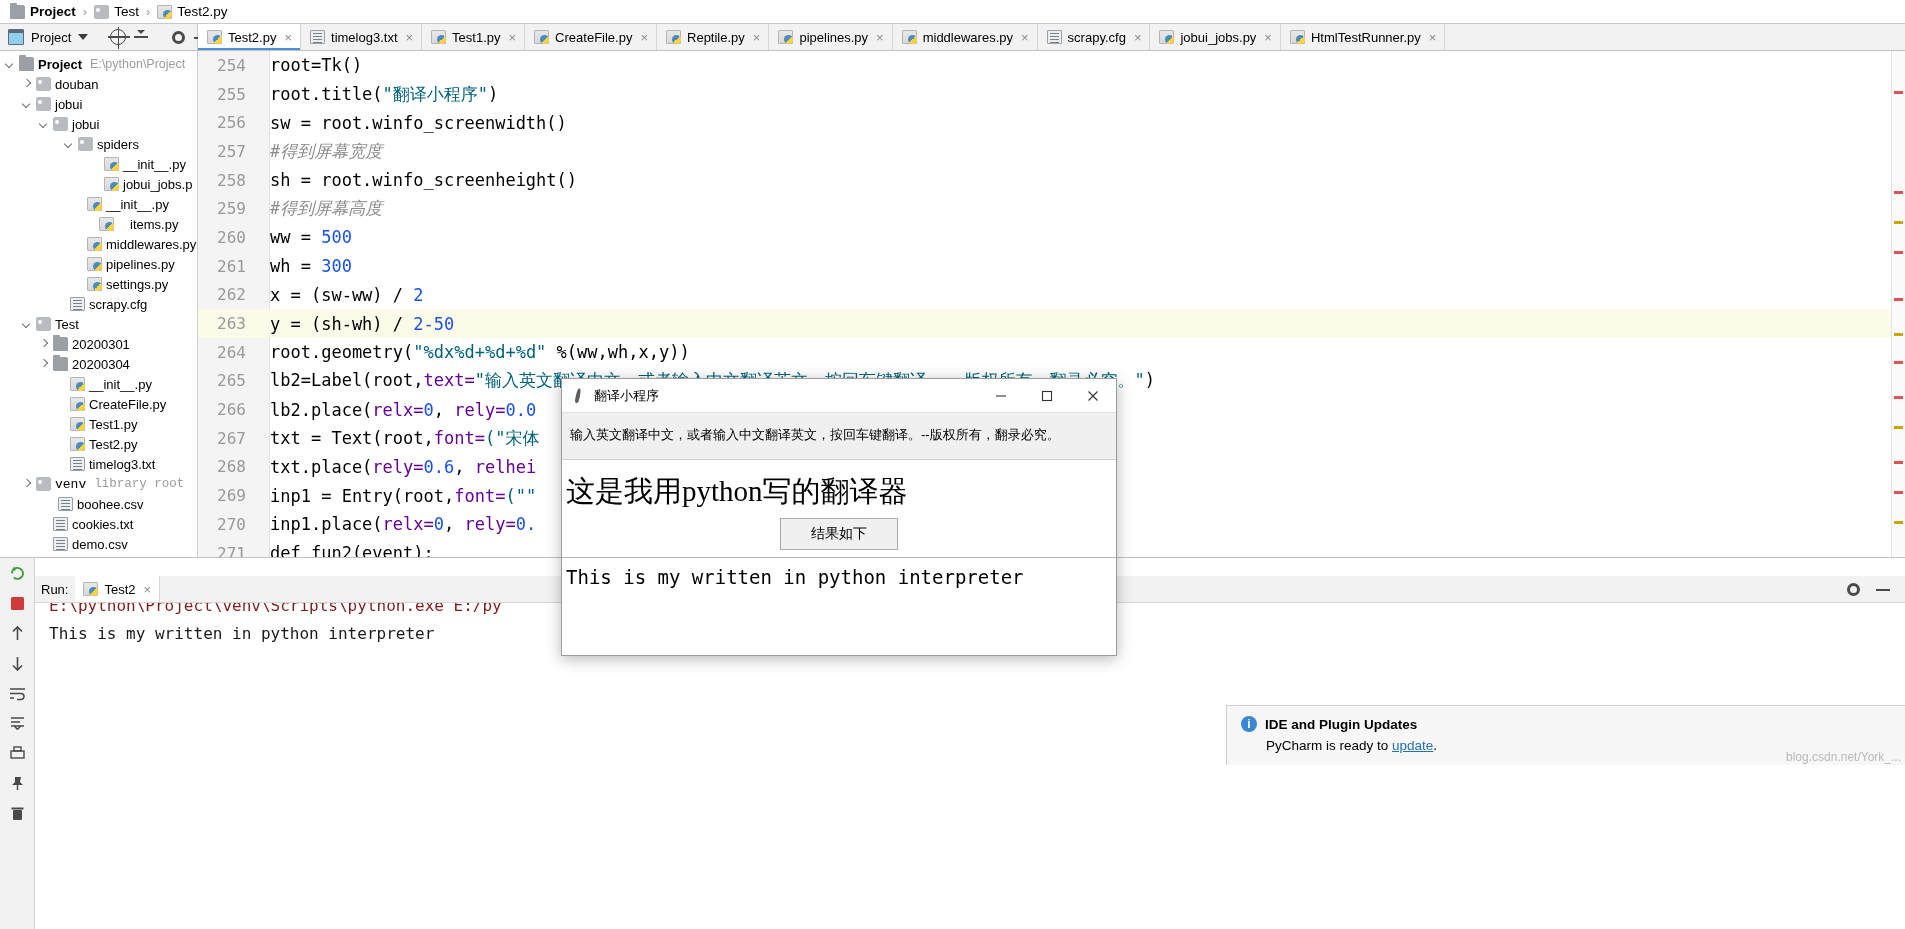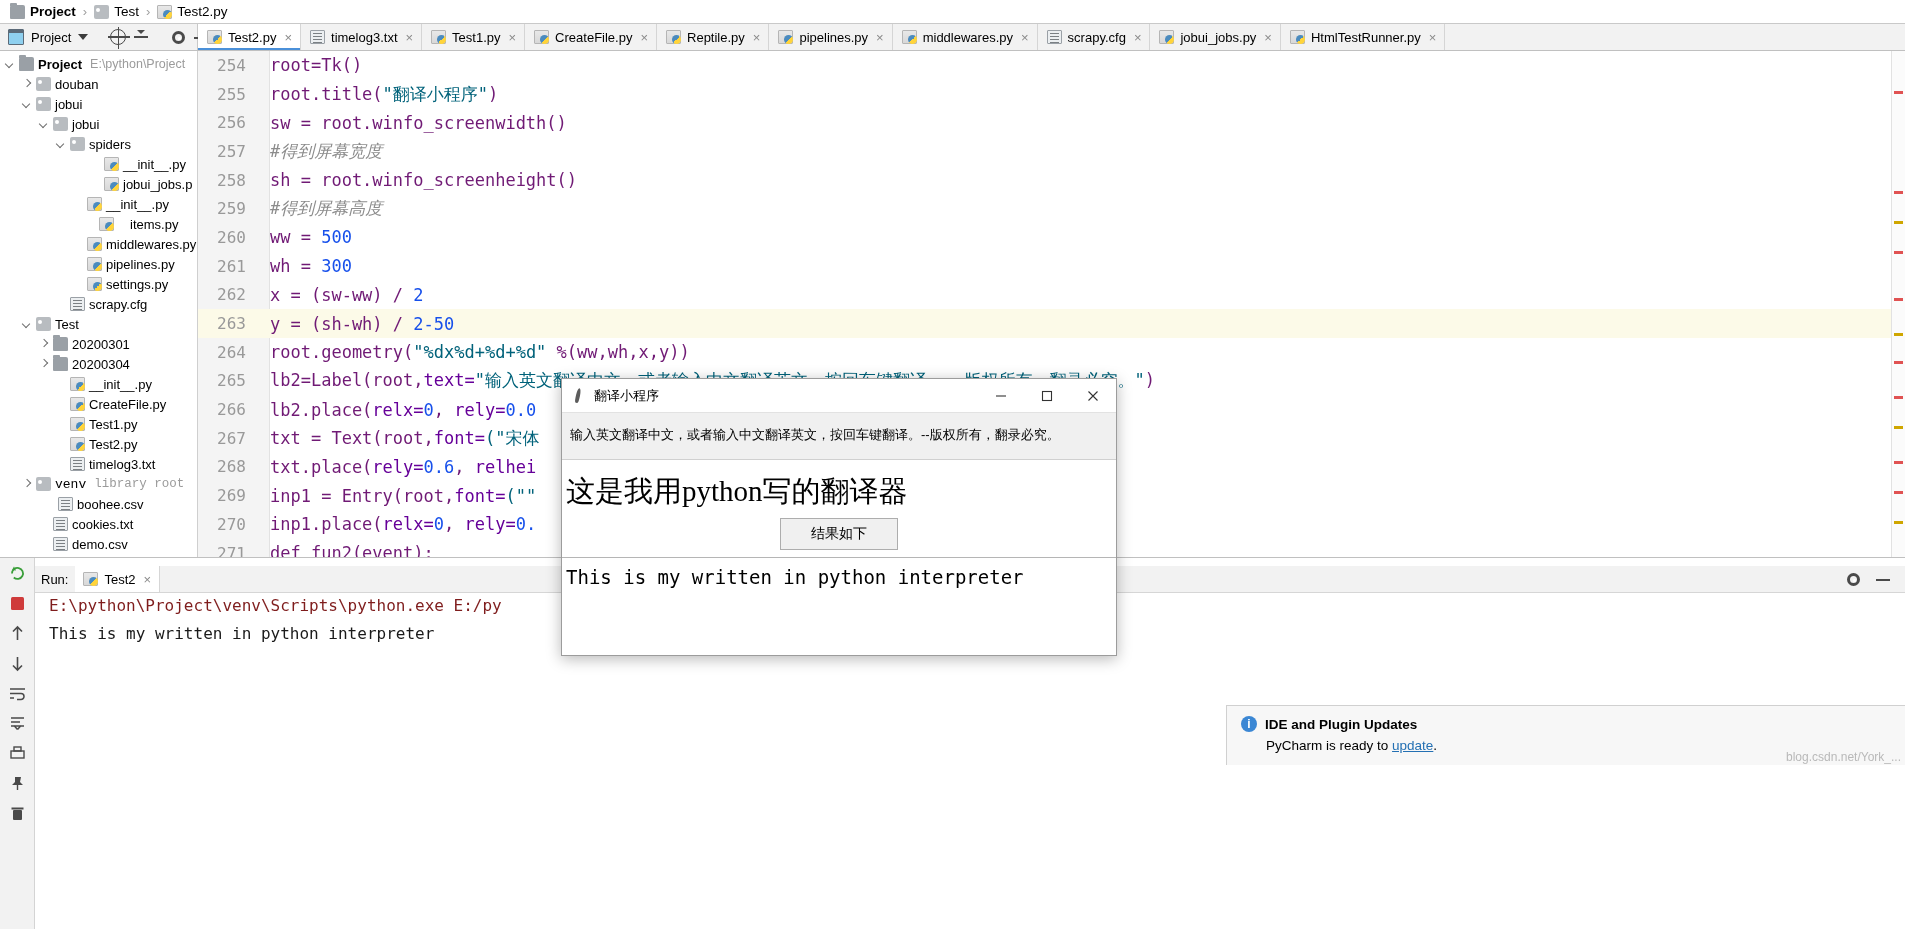--- a/index.html
+++ b/index.html
@@ -89,40 +89,40 @@
             border-right:1px solid #e2e2e2; }
   .code-row { height:28.7px; display:flex; align-items:center; position:relative; }
   .code-row.hl { background:#fcfae8; }
   .lnum { width:60px; text-align:right; padding-right:12px; color:#999; font-size:16px;
           font-family:"DejaVu Sans Mono", monospace; flex:none; }
   .code { font-family:"DejaVu Sans Mono", monospace; font-size:17px; white-space:pre; padding-left:12px; }
   .num { color:#1750eb; }
   .fn { color:#00627a; }
   .param { color:#660099; }
   .cmt { color:#8c8c8c; font-style:italic; }
-  .plain { color:#701a75; }
+  .plain { color:#000000; }
 
   
   #stripe { position:absolute; right:0; top:0; bottom:0; width:14px; background:#fbfbfb;
             border-left:1px solid #e2e2e2; }
   .stripe-m { position:absolute; right:2px; width:9px; height:3px; }
 
   
   #runpanel { height:372px; display:flex; border-top:1px solid #c0c0c0; background:#ffffff; }
   #run-left { width:35px; background:#f2f2f2; border-right:1px solid #d4d4d4;
               display:flex; flex-direction:column; align-items:center; padding-top:6px; gap:11px; }
   .rtool { width:19px; height:19px; position:relative; cursor:pointer; }
   #run-body { flex:1; position:relative; }
   .runtab { display:flex; align-items:center; gap:6px; padding:0 8px; font-size:13px;
             background:#ffffff; height:26px; border-right:1px solid #d6d6d6; cursor:pointer;}
   #console { padding:12px 0 0 14px; font-family:"DejaVu Sans Mono", monospace; font-size:16px; }
   .cmdline { color:#7f1d1d; }
   .outline { color:#1a1a1a; margin-top:9px; }
 
-  #runbar { position:absolute; left:0; right:0; top:8px; height:27px; background:#f2f2f2;
+  #runbar { position:absolute; left:0; right:0; top:18px; height:27px; background:#f2f2f2;
             border-bottom:1px solid #d6d6d6; display:flex; align-items:stretch; }
   #runbar .title { display:flex; align-items:center; padding:0 7px 0 6px; font-size:13px;}
 
   
   #tkwin { position:absolute; left:561px; top:378px; width:556px; height:278px;
            background:#f0f0f0; border:1px solid #9c9c9c;
            box-shadow: 0 3px 14px rgba(0,0,0,0.28); display:flex; flex-direction:column;justify-content:center; }
   #tk-title { height:34px; display:flex; align-items:center; background:#ffffff;
               border-bottom:1px solid #e2e2e2; padding-left:10px; gap:9px; }
   #tk-title .tk-ic { width:13px; height:15px; position:relative; }
@@ -254,21 +254,21 @@
       <div class="trow" style="padding-left: 21px;">
         <span class="arrow d"></span>
         <span class="ico ico-folder-sm"></span>
         <span class="tlbl">jobui</span>
       </div>
       <div class="trow" style="padding-left: 38px;">
         <span class="arrow d"></span>
         <span class="ico ico-folder-sm"></span>
         <span class="tlbl">jobui</span>
       </div>
-      <div class="trow" style="padding-left: 55px;">
+      <div class="trow" style="padding-left: 55px; margin-left: 8px;">
         <span class="arrow d"></span>
         <span class="ico ico-folder-sm"></span>
         <span class="tlbl">spiders</span>
       </div>
       <div class="trow" style="padding-left: 89px;">
         <span class="arrow"></span>
         <span class="ico ico-py"></span>
         <span class="tlbl">__init__.py</span>
       </div>
       <div class="trow" style="padding-left: 89px;">

